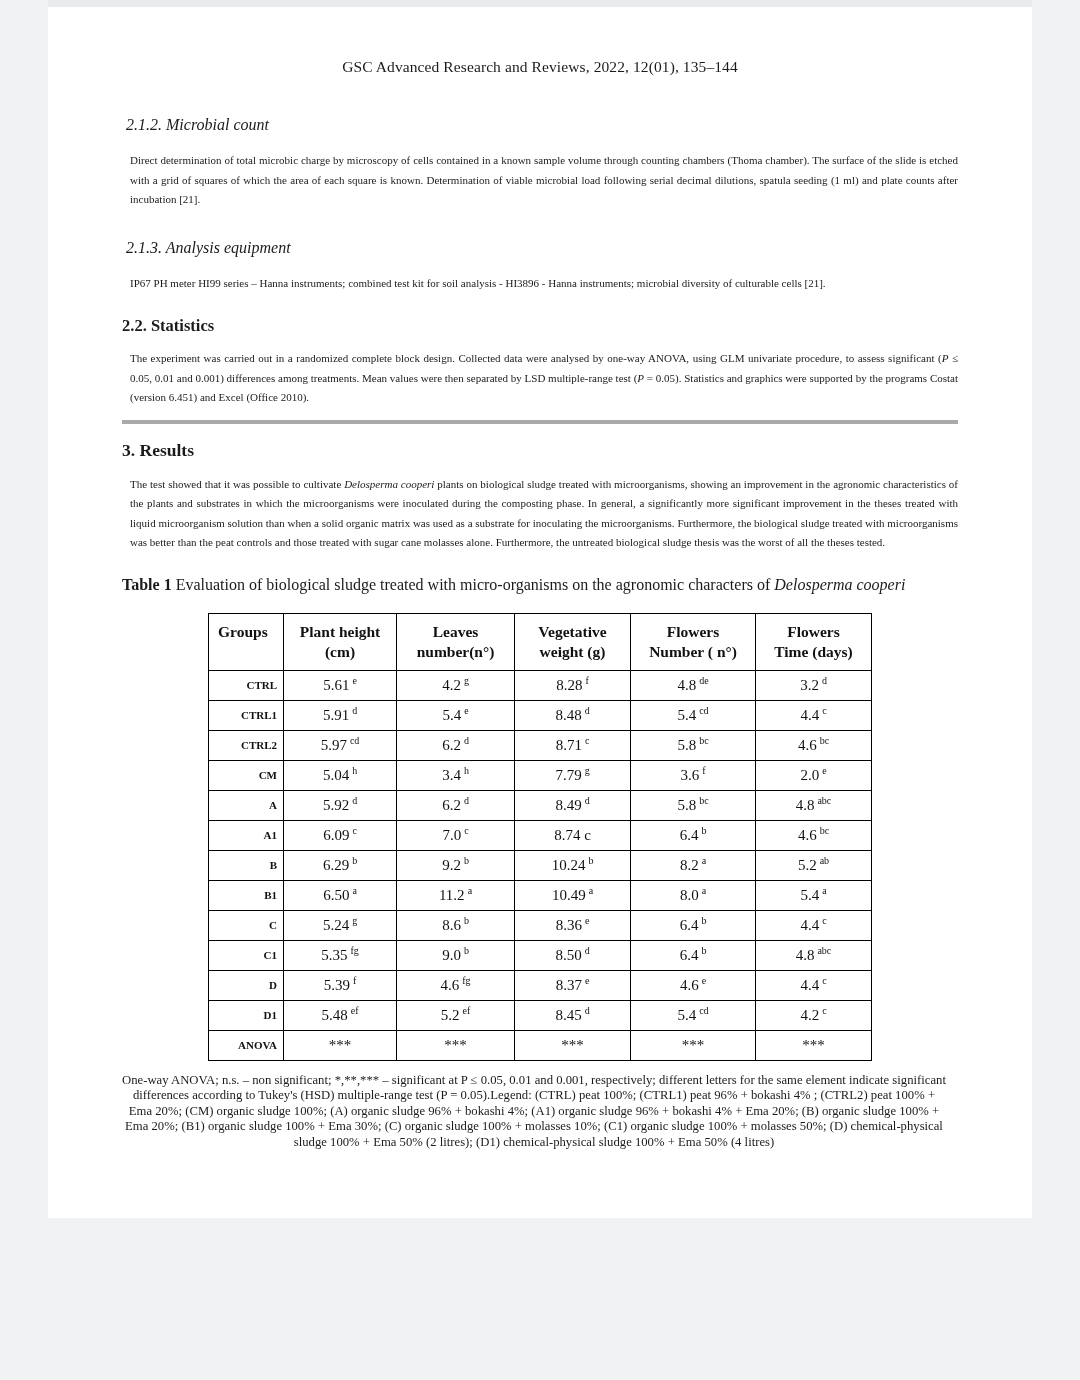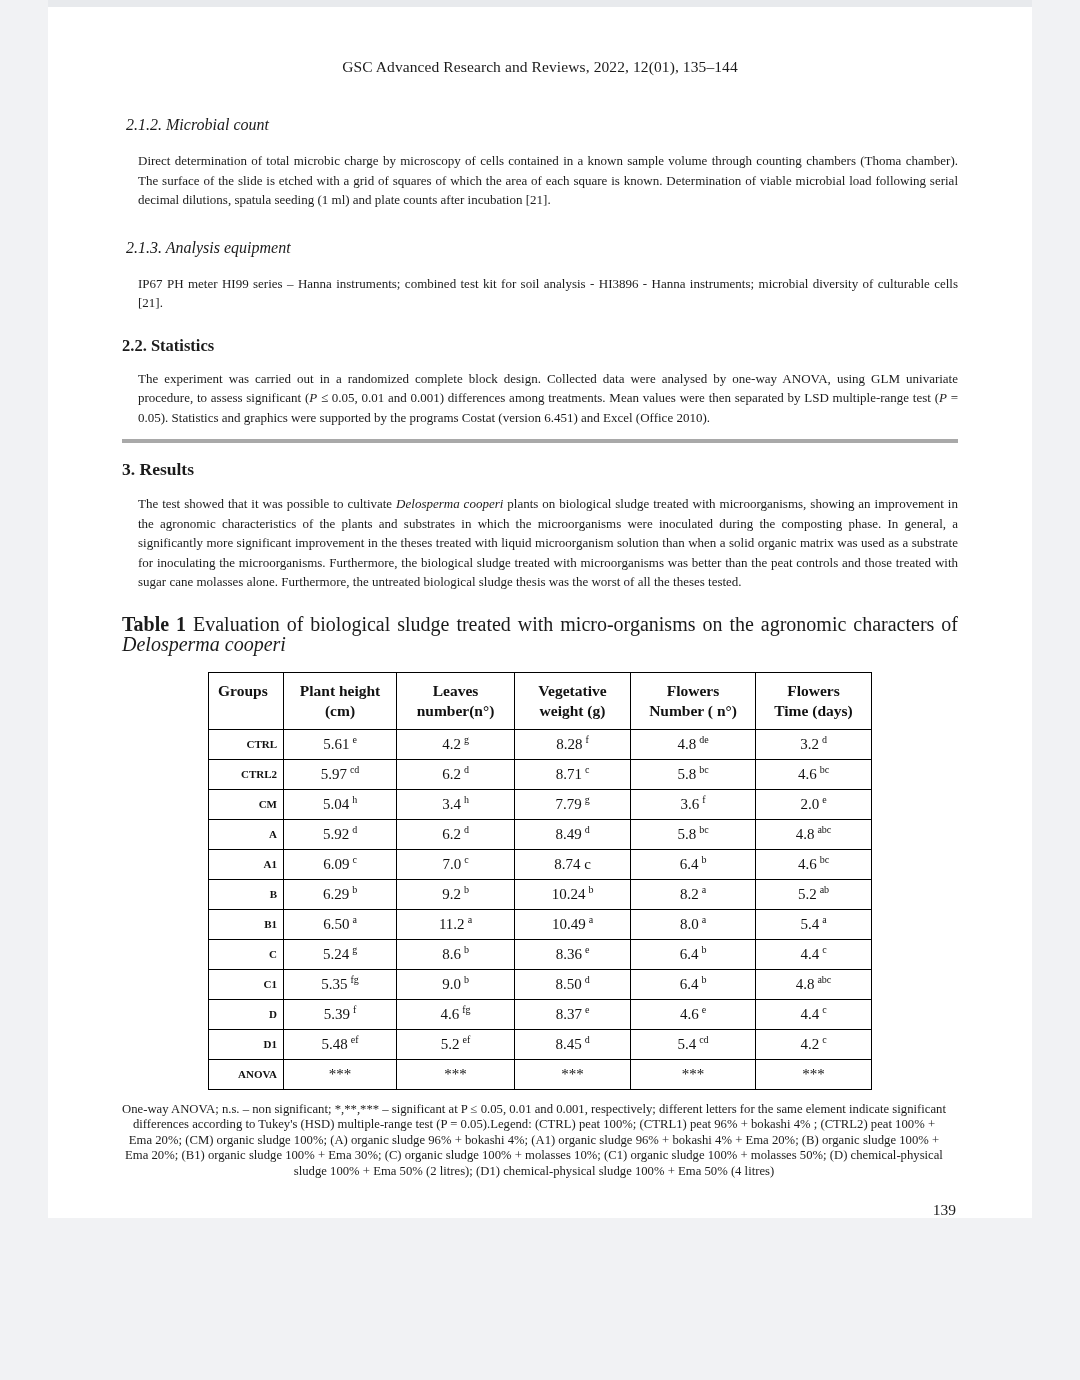--- a/index.html
+++ b/index.html
@@ -29,23 +29,23 @@
     letter-spacing: 0.1px;
   }
   .h-sub {
     font-style: italic;
     font-size: 16px;
     line-height: 20px;
     font-weight: normal;
     margin: 36px 0 0 4px;
   }
   .para {
-    margin: 16px 0 0 16px;
+    margin: 16px 0 0 8px;
     text-align: justify;
-    font-size: 13px;
+    font-size: 11px;
     line-height: 19.5px;
   }
   .h-bold {
     font-weight: bold;
     font-size: 16.5px;
     line-height: 21px;
     margin: 22px 0 0 0;
   }
   .divider {
     height: 4px;
@@ -54,21 +54,21 @@
   }
   .h-results {
     font-weight: bold;
     font-size: 17.5px;
     line-height: 22px;
     margin: 15px 0 0 0;
   }
   .caption {
     margin: 22px 0 0 0;
     text-align: justify;
-    font-size: 20px;
+    font-size: 16px;
     line-height: 20px;
   }
   table.agro {
     border-collapse: collapse;
     margin: 18px auto 12px auto;
     font-size: 15px;
     color: #111;
   }
   table.agro th, table.agro td {
     border: 1px solid #000;
@@ -162,20 +162,28 @@
       <tbody>
         <tr>
           <th>CTRL</th>
           <td>5.61<sup>e</sup></td>
           <td>4.2<sup>g</sup></td>
           <td>8.28<sup>f</sup></td>
           <td>4.8<sup>de</sup></td>
           <td>3.2<sup>d</sup></td>
         </tr>
         <tr>
+          <th>CTRL1</th>
+          <td>5.91<sup>d</sup></td>
+          <td>5.4<sup>e</sup></td>
+          <td>8.48<sup>d</sup></td>
+          <td>5.4<sup>cd</sup></td>
+          <td>4.4<sup>c</sup></td>
+        </tr>
+        <tr>
           <th>CTRL2</th>
           <td>5.97<sup>cd</sup></td>
           <td>6.2<sup>d</sup></td>
           <td>8.71<sup>c</sup></td>
           <td>5.8<sup>bc</sup></td>
           <td>4.6<sup>bc</sup></td>
         </tr>
         <tr>
           <th>CM</th>
           <td>5.04<sup>h</sup></td>
@@ -254,15 +262,14 @@
           <td>***</td>
           <td>***</td>
           <td>***</td>
           <td>***</td>
         </tr>
       </tbody>
     </table>
 
   <p class="footnote">One-way ANOVA; n.s. – non significant; *,**,*** – significant at P ≤ 0.05, 0.01 and 0.001, respectively; different letters for the same element indicate significant differences according to Tukey's (HSD) multiple-range test (P = 0.05).Legend: (CTRL) peat 100%; (CTRL1) peat 96% + bokashi 4% ; (CTRL2) peat 100% + Ema 20%; (CM) organic sludge 100%; (A) organic sludge 96% + bokashi 4%; (A1) organic sludge 96% + bokashi 4% + Ema 20%; (B) organic sludge 100% + Ema 20%; (B1) organic sludge 100% + Ema 30%; (C) organic sludge 100% + molasses 10%; (C1) organic sludge 100% + molasses 50%; (D) chemical-physical sludge 100% + Ema 50% (2 litres); (D1) chemical-physical sludge 100% + Ema 50% (4 litres)</p>
 
-  <div class="page-number">139</div>
 
 </div>
 
 </body></html>

